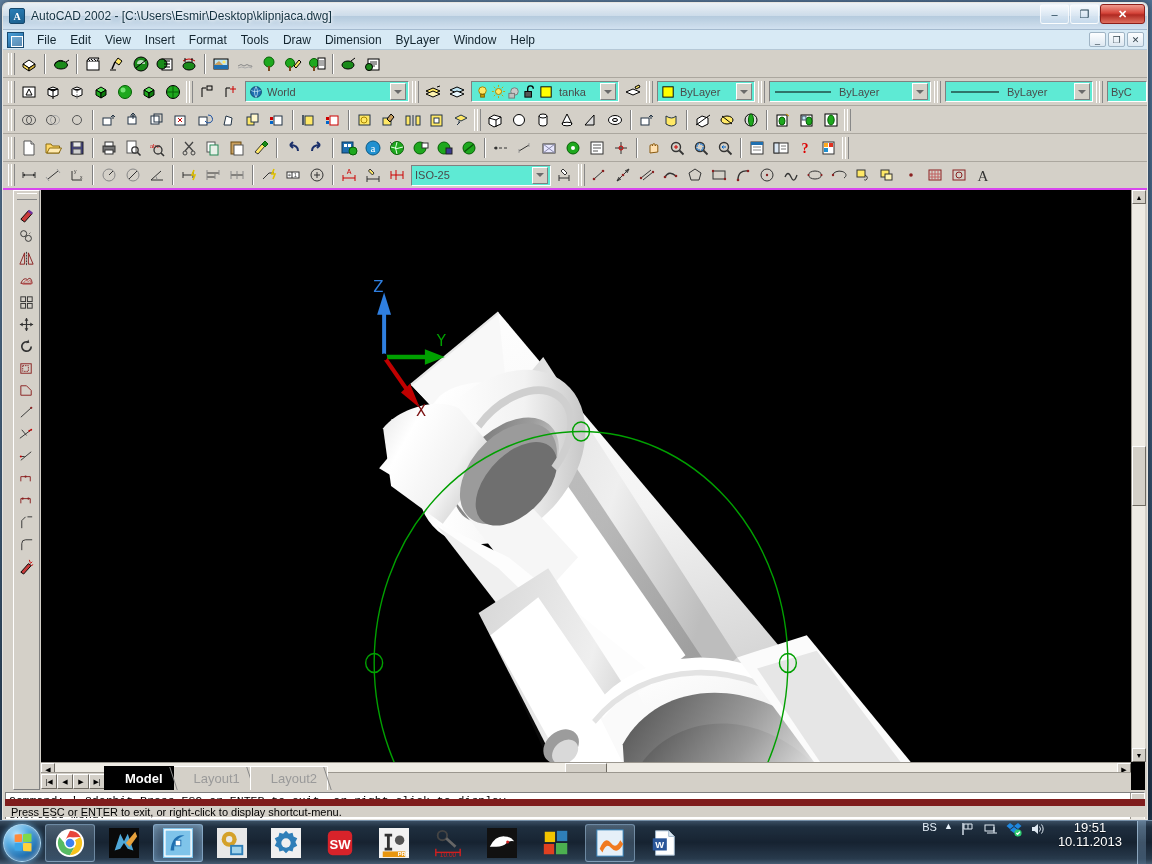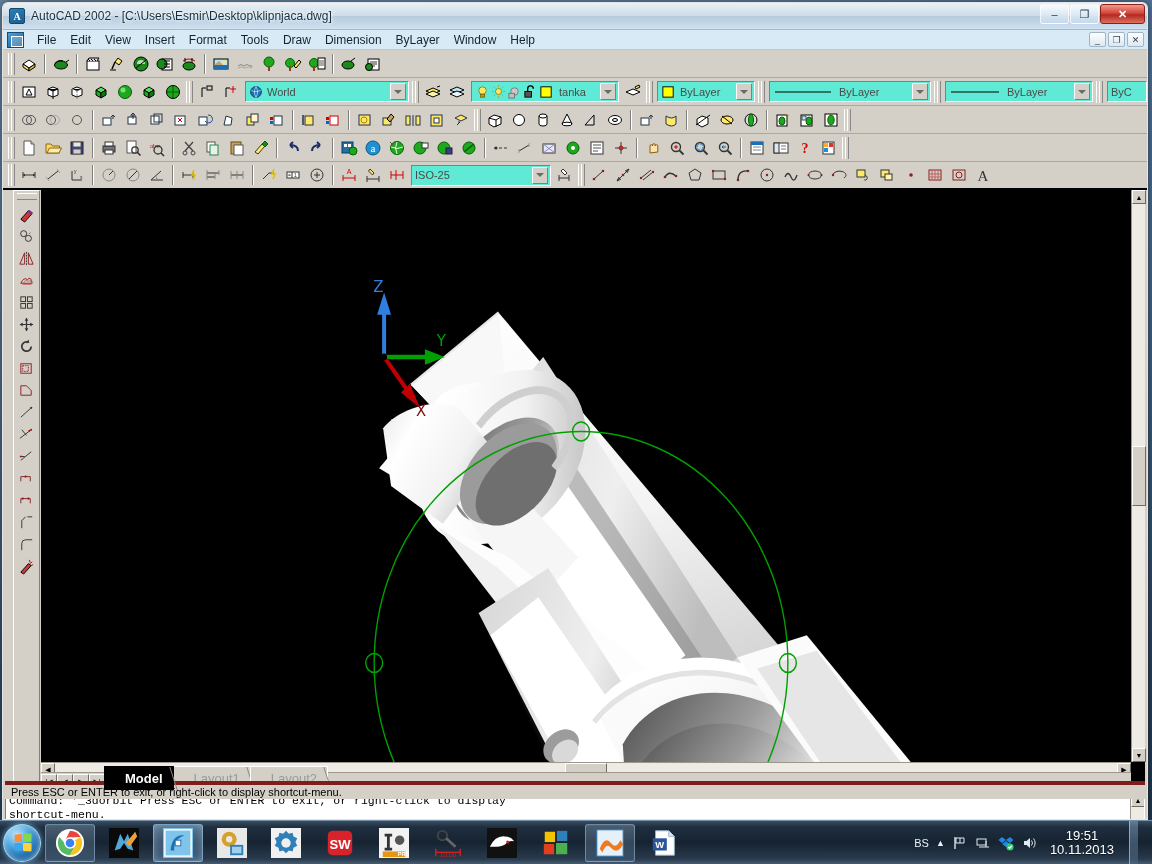--- a/index.html
+++ b/index.html
@@ -371,24 +371,24 @@
   .cmd-scroll {
     width: 14px;
     background: #eeebe4;
     border-left: 1px solid #9b978f;
     display: flex; flex-direction: column;
   }
 
   
   .statusbar {
     position: absolute;
-    left: 2px; right: 2px; bottom: 20px;
+    left: 2px; right: 2px; bottom: 2px;
     height: 18px;
     background: #d4d0c8;
-    border-top: 4px solid #7f1d1d;
+    border-top: 7px solid #7f1d1d;
     display: flex; align-items: center;
     padding-left: 6px;
     font-size: 11px;
     color: #000;
   }
 
   
   .taskbar {
     position: absolute;
     left: 0; bottom: 0;
@@ -433,23 +433,23 @@
     background: linear-gradient(180deg, rgba(180,220,255,.38), rgba(110,160,210,.28));
     border: 1px solid rgba(180,220,255,.55);
     box-shadow: inset 0 0 8px rgba(170,220,255,.4);
   }
   .tb-task.hoverbox {
     background: linear-gradient(180deg, rgba(200,230,255,.25), rgba(120,170,215,.18));
     border: 1px solid rgba(190,225,255,.4);
   }
   .tray {
     margin-left: auto;
-    display: flex; align-items: center;
+    display: flex; 
     gap: 7px;
-    padding-right: 14px;
+    padding-right: 6px;
     color: #e8f2fb;
     font-size: 11px;
   }
   .clock {
     text-align: center;
     line-height: 14px;
     color: #ffffff;
     font-size: 13px;
     padding: 0 6px;
     text-shadow: 0 1px 1px rgba(0,0,0,.6);
@@ -1161,21 +1161,21 @@
           <svg class="ico" width="18" height="18" viewBox="0 0 18 18">
             <rect x="3" y="3" width="11" height="12" fill="#fff" stroke="#333"></rect>
             <rect x="4" y="4" width="4" height="4" fill="#ffaa20"></rect>
             <rect x="9" y="4" width="4" height="4" fill="#e03020"></rect>
             <rect x="4" y="9" width="4" height="4" fill="#2090d0"></rect>
           </svg>
         </div>
         <div class="grip"></div>
       </div>
 
-      <div class="tb-row" style="border-bottom:2px solid #000000">
+      <div class="tb-row" style="border-bottom:2px solid #d946ef">
         <div class="grip"></div>
         <div class="tbtn">
           <svg class="ico" width="18" height="18" viewBox="0 0 18 18">
             <path d="M3 9 h12 M3 6 v6 M15 6 v6" stroke="#333"></path>
             <path d="M3 9 l2 -1.5 v3z M15 9 l-2 -1.5 v3z" fill="#333"></path>
           </svg>
         </div>
         <div class="tbtn">
           <svg class="ico" width="18" height="18" viewBox="0 0 18 18">
             <path d="M4 13 l10 -8" stroke="#333"></path>

